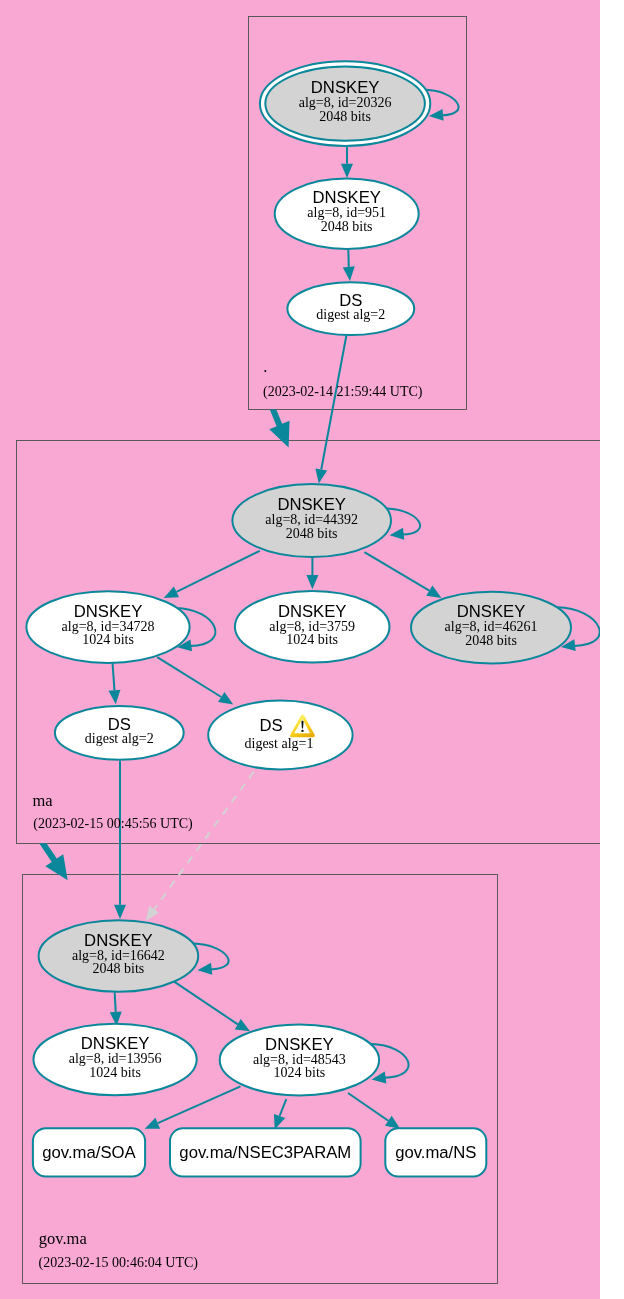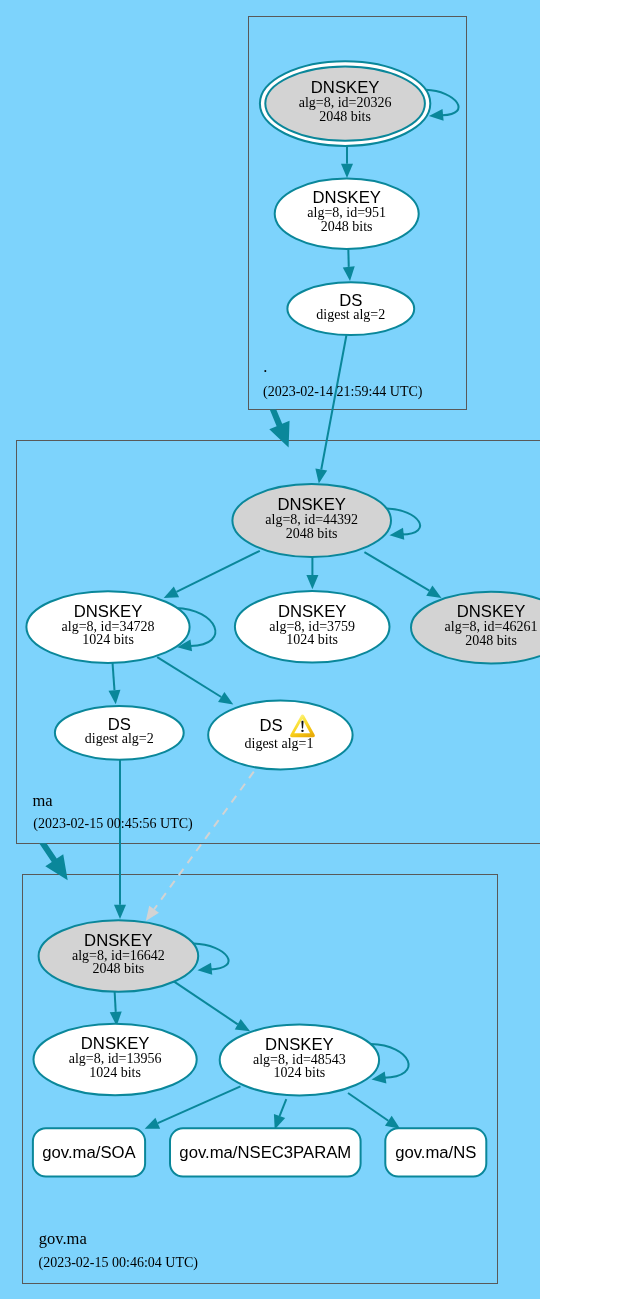--- a/index.html
+++ b/index.html
@@ -1,18 +1,18 @@
 <!DOCTYPE html>
 <html><head>
 <meta charset="utf-8">
 <title>DNSSEC authentication chain</title>
 <style>
   html,body{margin:0;padding:0;background:#ffffff;-webkit-font-smoothing:antialiased;}
   text{-webkit-font-smoothing:antialiased;}
-  #root{position:relative;width:540px;height:1299px;background:#7dd3fc;overflow:hidden;}
+  #root{position:relative;width:600px;height:1299px;background:#f9a8d4;overflow:hidden;}
   svg{display:block;}
   .zone-box{fill:none;stroke:#595959;stroke-width:1;shape-rendering:crispEdges;}
   .node-ell{stroke:#0a879a;stroke-width:2;fill:#ffffff;}
   .node-ell.sep{fill:#d3d3d3;}
   .node-ell.outer{fill:#ffffff;}
   .rrset-rect{fill:#ffffff;stroke:#0a879a;stroke-width:2;}
   .edge{fill:none;stroke:#0a879a;stroke-width:2;stroke-linecap:butt;}
   .edge-head{fill:#0a879a;stroke:none;}
   .edge.insecure{stroke:#d3d3d3;stroke-dasharray:8,7;}
   .edge-head.insecure{fill:#d3d3d3;}

